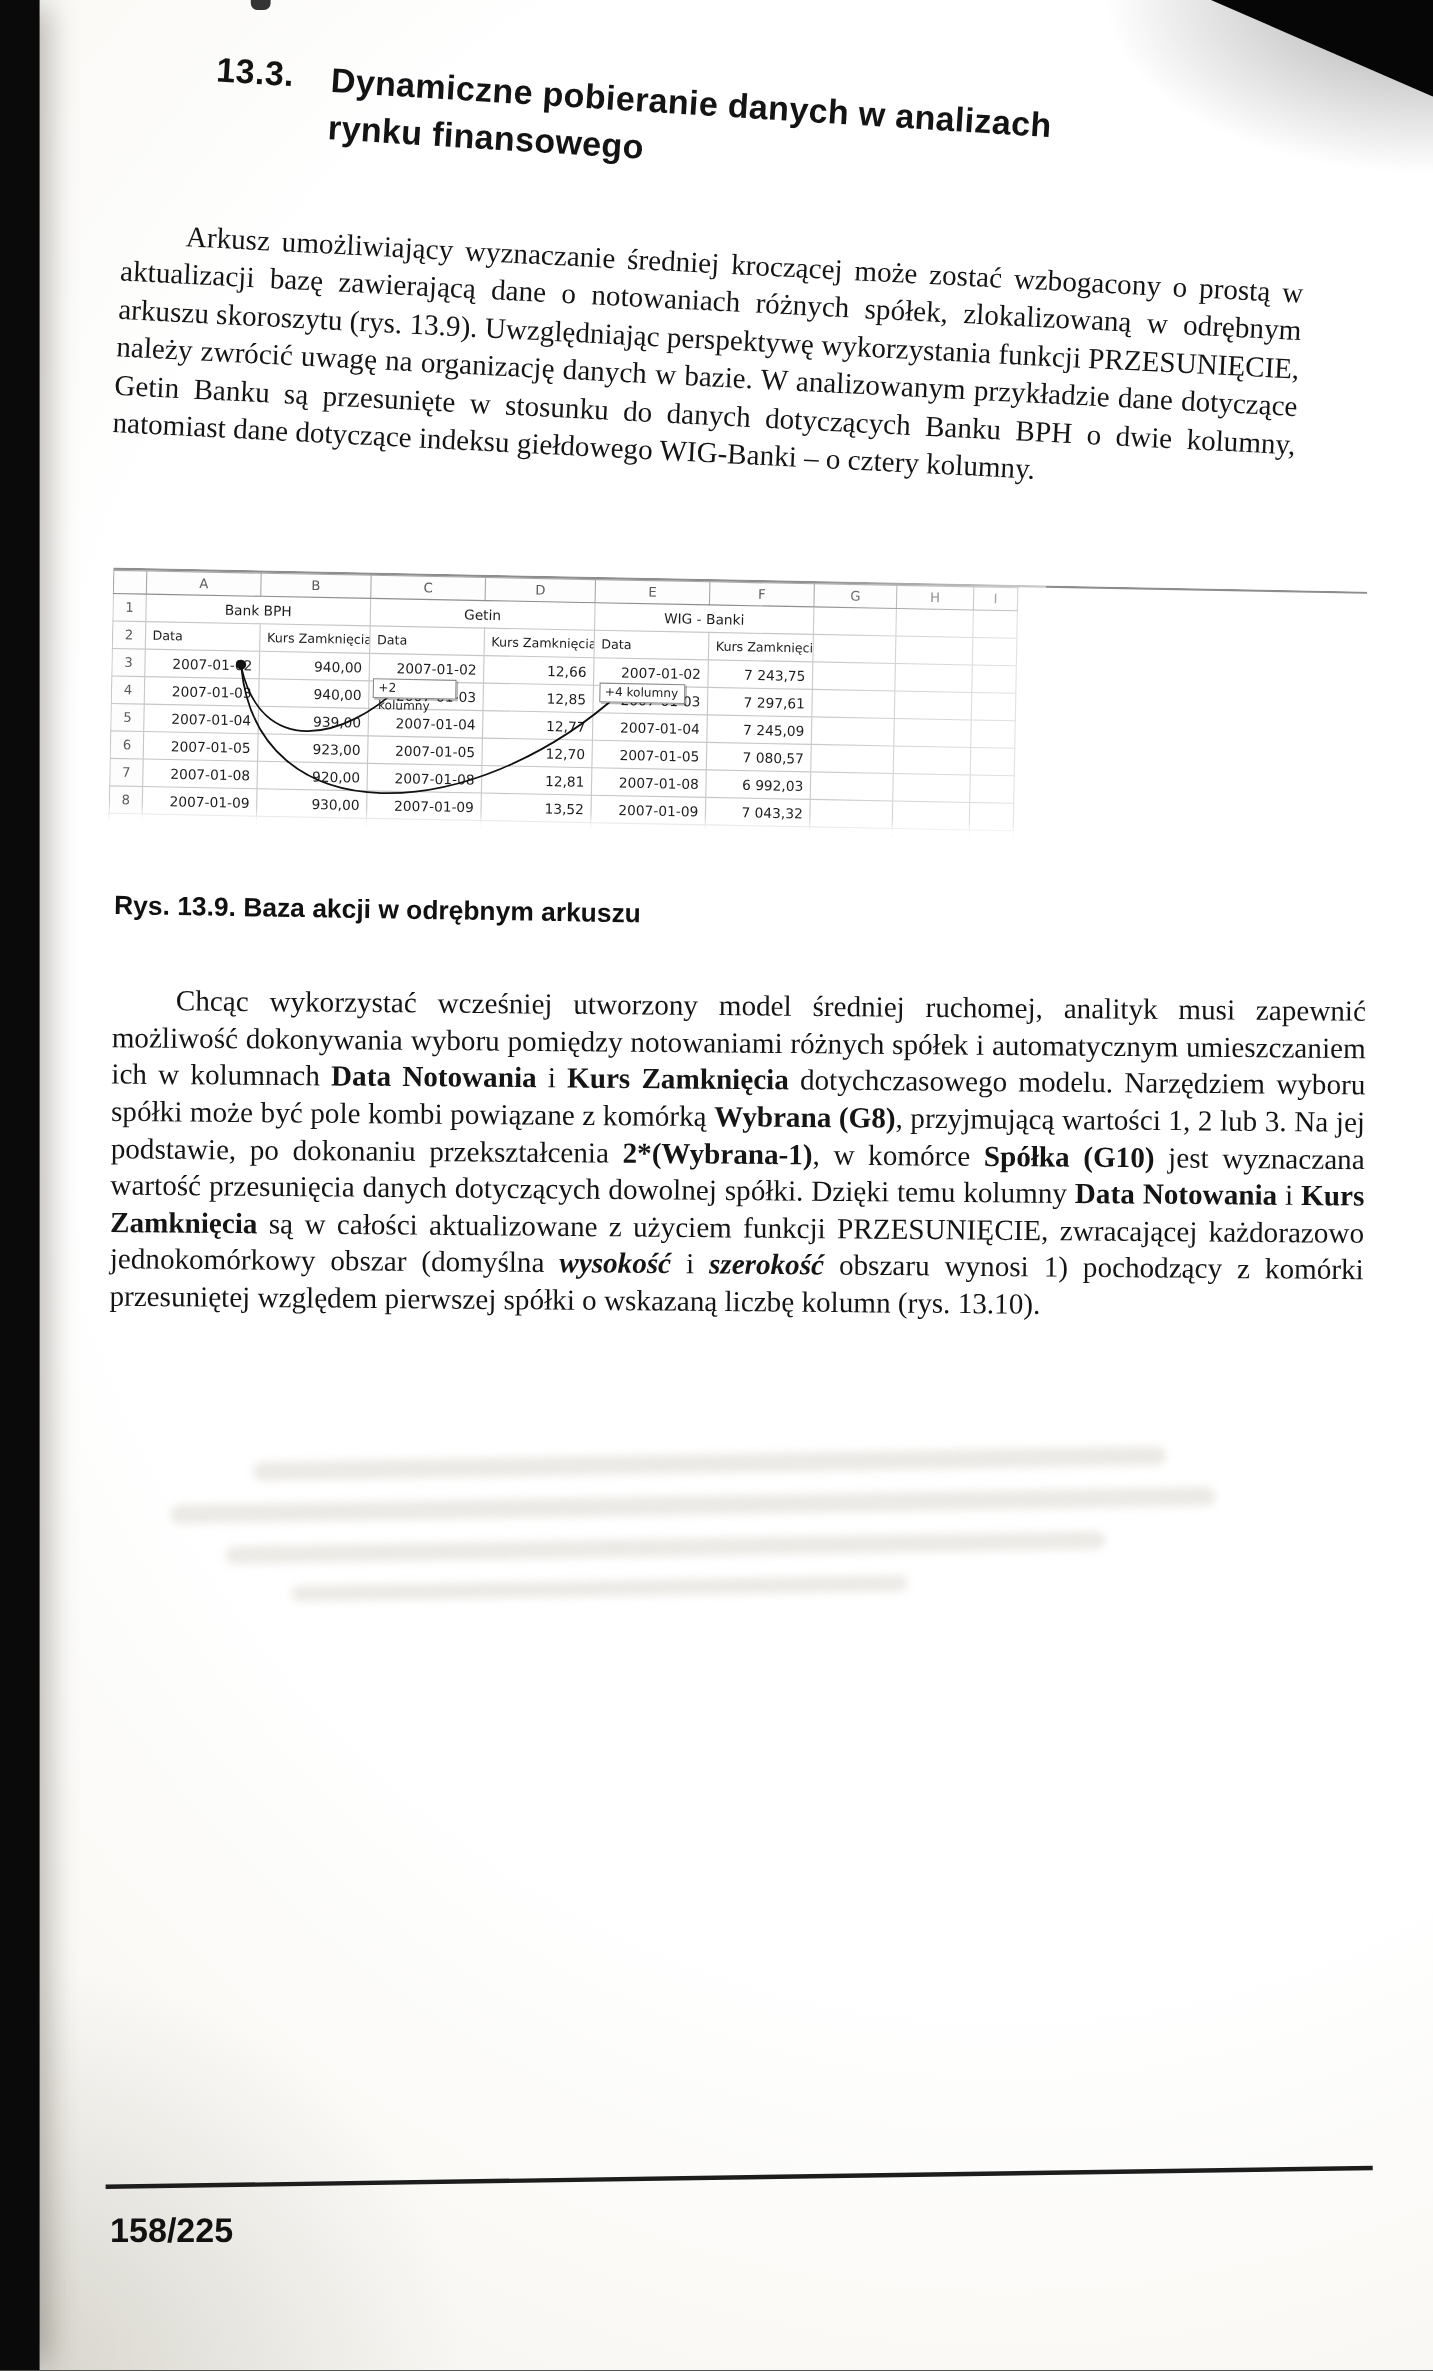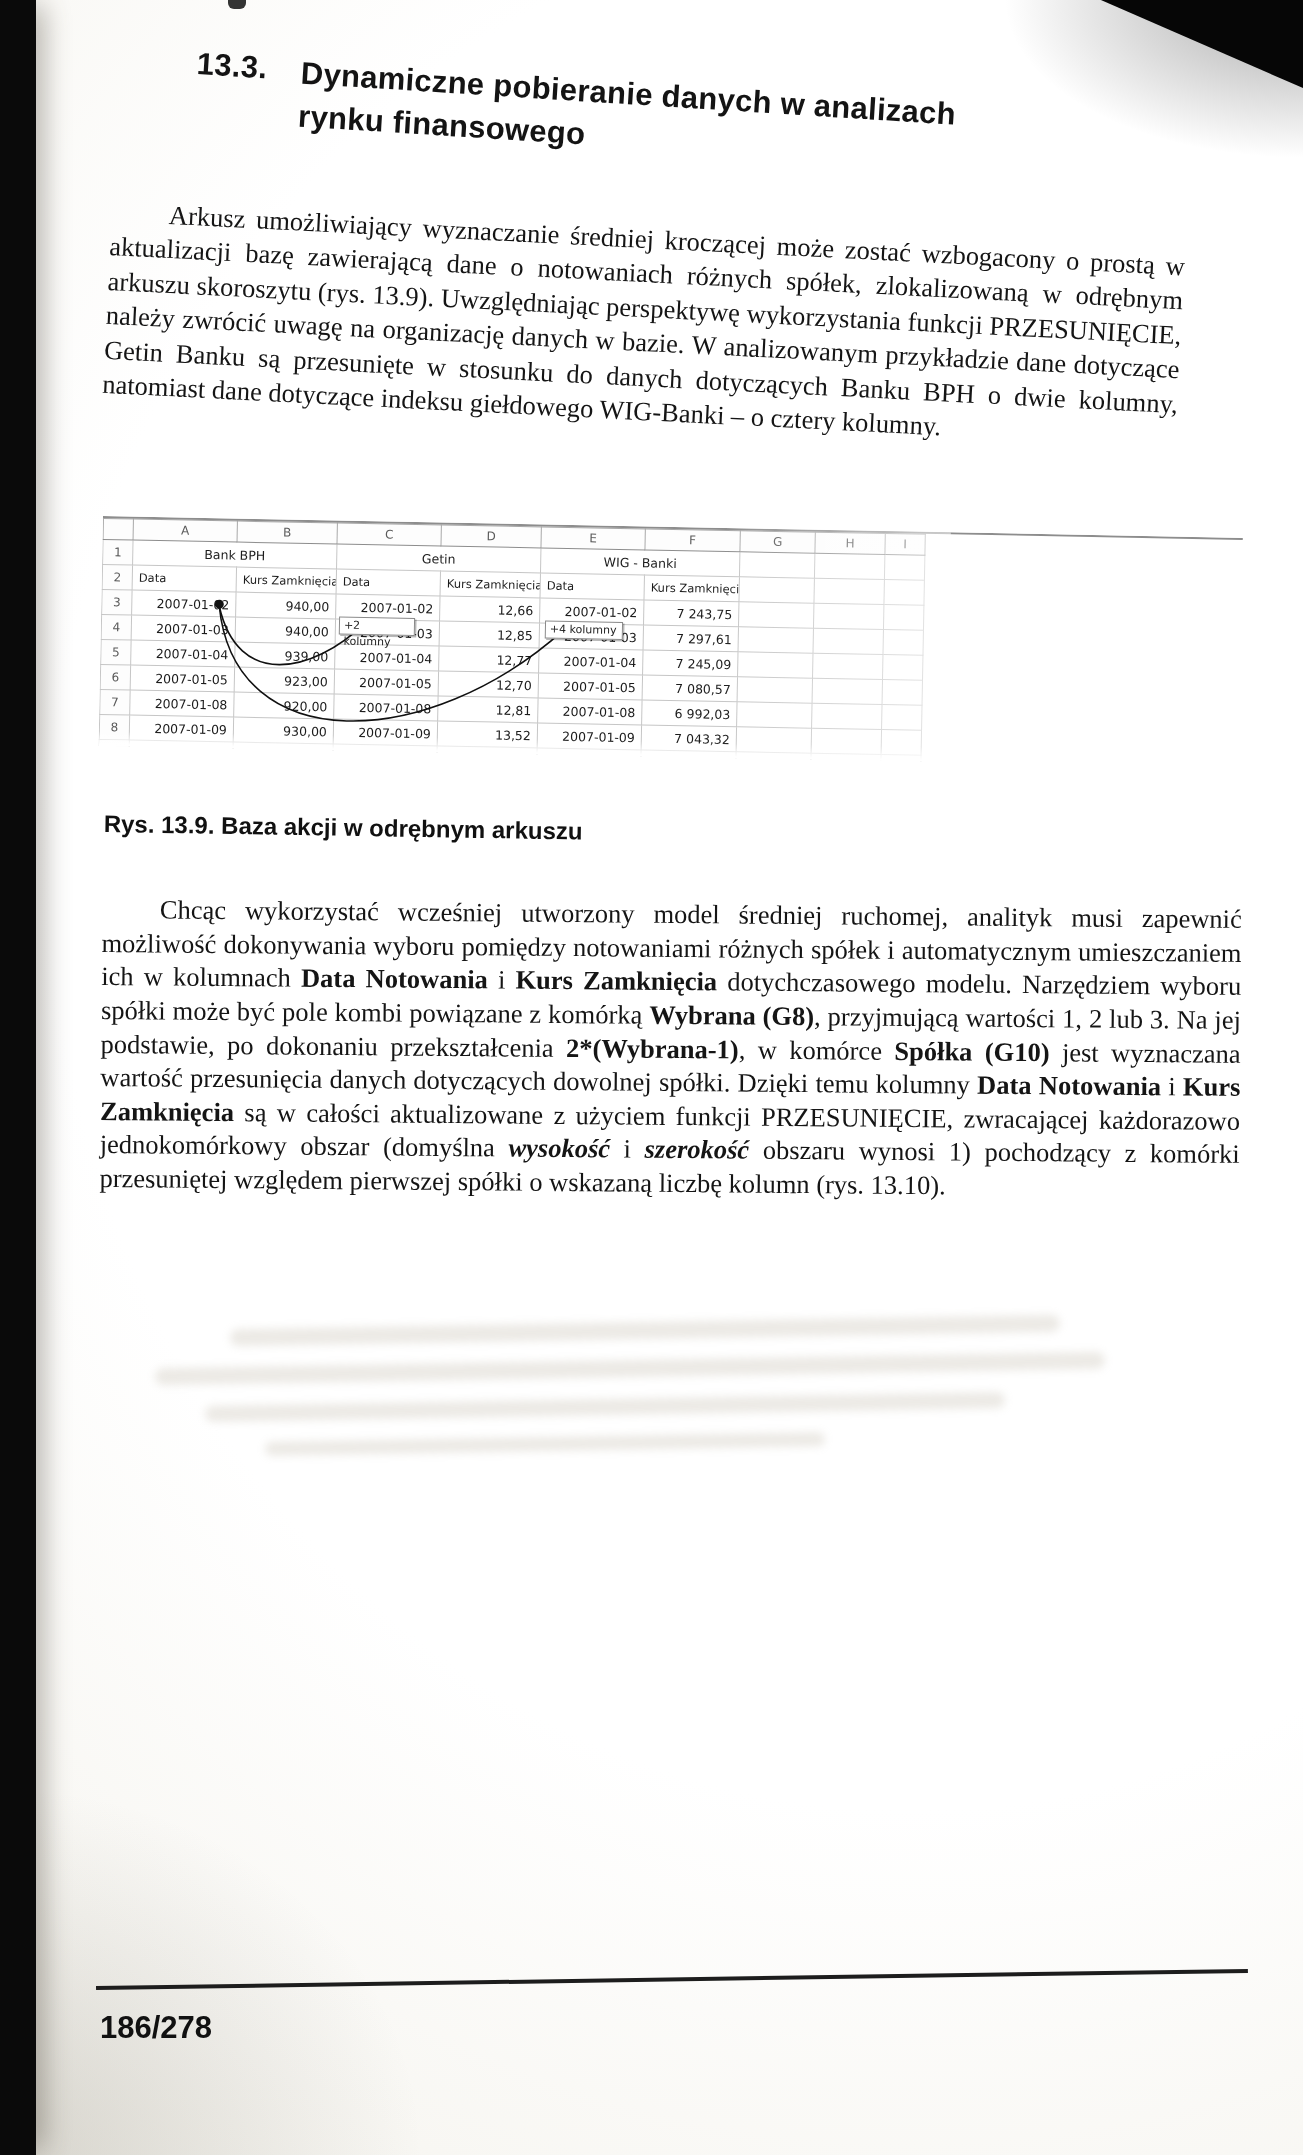--- a/index.html
+++ b/index.html
@@ -244,15 +244,15 @@
   <p class="caption">Rys. 13.9. Baza akcji w odrębnym arkuszu</p>
 
   <p class="para para2"><span>Chcąc wykorzystać wcześniej utworzony model średniej ruchomej, analityk musi zapewnić możliwość dokonywania wyboru pomiędzy notowaniami różnych spółek i automatycznym umieszczaniem ich w kolumnach </span><span style="font-weight: 700;">Data Notowania</span><span> i </span><span style="font-weight: 700;">Kurs Zamknięcia</span><span> dotychczasowego modelu. Narzędziem wyboru spółki może być pole kombi powiązane z komórką </span><span style="font-weight: 700;">Wybrana (G8)</span><span>, przyjmującą wartości 1, 2 lub 3. Na jej podstawie, po dokonaniu przekształcenia </span><span style="font-weight: 700;">2*(Wybrana-1)</span><span>, w komórce </span><span style="font-weight: 700;">Spółka (G10)</span><span> jest wyznaczana wartość przesunięcia danych dotyczących dowolnej spółki. Dzięki temu kolumny </span><span style="font-weight: 700;">Data Notowania</span><span> i </span><span style="font-weight: 700;">Kurs Zamknięcia</span><span> są w całości aktualizowane z użyciem funkcji PRZESUNIĘCIE, zwracającej każdorazowo jednokomórkowy obszar (domyślna </span><span style="font-weight: 700; font-style: italic;">wysokość</span><span> i </span><span style="font-weight: 700; font-style: italic;">szerokość</span><span> obszaru wynosi 1) pochodzący z komórki przesuniętej względem pierwszej spółki o wskazaną liczbę kolumn (rys. 13.10).</span></p>
 
   <div class="gb" style="left:230px;top:1322px;width:830px;height:17px;"></div>
   <div class="gb" style="left:155px;top:1360px;width:950px;height:17px;"></div>
   <div class="gb" style="left:205px;top:1399px;width:800px;height:16px;"></div>
   <div class="gb" style="left:265px;top:1437px;width:560px;height:14px;"></div>
 
   <div class="footer-rule"></div>
-  <div class="page-number">186/278</div>
+  <div class="page-number">158/225</div>
 
 </div>
 
 </body></html>

